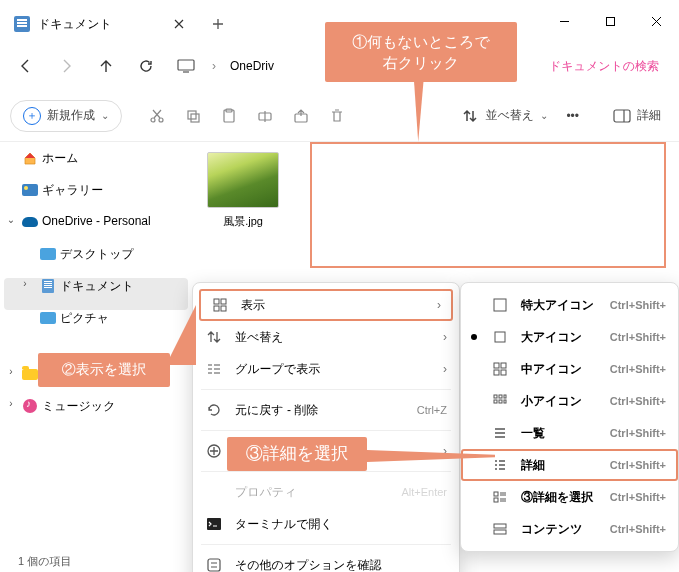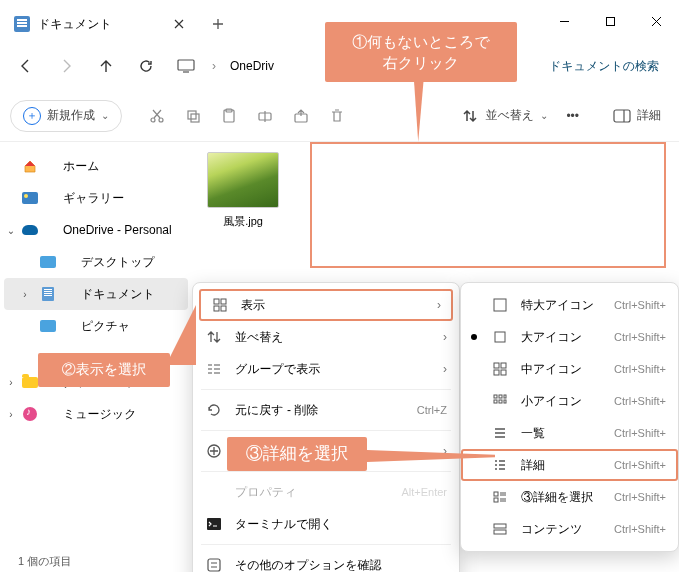--- a/index.html
+++ b/index.html
@@ -17,37 +17,37 @@
   .wbtn { width: 46px; display:flex; align-items:center; justify-content:center; color:#000; }
   .wbtn svg { width:11px; height:11px; }
 
   
   .navbar { height: 48px; display:flex; align-items:center; padding: 0 8px; gap: 4px; }
   .navbtn { width: 36px; height: 36px; display:flex; align-items:center; justify-content:center; color:#555; border-radius:4px; }
   .navbtn.disabled { color:#bbb; }
   .chevsep { color:#888; padding: 0 4px; }
   .crumb { padding: 4px 6px; font-size: 12px; }
   .navspacer { flex:1; }
-  .search { color:#0c4a6e; font-size:12px; padding-right:12px; }
+  .search { color:#ec4899; font-size:12px; padding-right:12px; }
 
   
   .toolbar { height: 52px; display:flex; align-items:center; padding: 0 10px; gap: 2px; border-bottom: 1px solid #eee; }
   .tbtn { height: 34px; display:flex; align-items:center; gap:6px; padding: 0 8px; color:#444; border-radius:4px; }
   .tbtn .chev { font-size:10px; color:#666; }
   .tsep { width: 14px; }
   .tflex { flex:1; }
   .tnew { border:1px solid #ddd; border-radius: 20px; padding: 4px 12px; height:32px; }
   .tnew .plus { width:18px; height:18px; border-radius:50%; border:1px solid #1a73e8; color:#1a73e8; display:flex; align-items:center; justify-content:center; font-size:11px; }
   .ticon { width:18px; height:18px; display:flex; align-items:center; justify-content:center; }
   .sort-icon-svg { stroke:#444; stroke-width:1.5; fill:none; }
 
   
   .body { display:flex; height: calc(572px - 42px - 48px - 52px - 22px); }
   .sidebar { width: 192px; padding: 8px 0; overflow:hidden; }
-  .sideitem { height: 32px; display:flex; align-items:center; gap:25px; padding: 0 8px 0 22px; font-size:12px; position:relative; }
+  .sideitem { height: 32px; display:flex; gap:4px; padding: 0 8px 0 22px; font-size:12px; position:relative; }
   .sideitem.selected { background:#eaeaea; border-radius:4px; margin: 0 4px; padding-left:18px; }
   .sideitem .exp { position:absolute; left:4px; width:14px; text-align:center; color:#555; font-size:10px; }
   .sideicon { width:16px; height:16px; display:flex; align-items:center; justify-content:center; }
   .sidegap { height: 12px; }
   .home-i { width:14px; height:14px; }
   .gallery-i { width:16px; height:12px; background:#3b82c4; border-radius:2px; position:relative; }
   .gallery-i::after { content:""; position:absolute; top:2px; left:2px; width:4px; height:4px; background:#ffe15a; border-radius:50%; }
   .cloud-i { width:16px; height:10px; background:#0a64a4; border-radius: 6px 6px 4px 4px; }
   .folder-i { width:16px; height:11px; background:#ffca28; border-radius:2px; position:relative; }
   .folder-i::before { content:""; position:absolute; top:-3px; left:0; width:7px; height:3px; background:#ffca28; border-radius:2px 2px 0 0; }
@@ -63,21 +63,21 @@
   .thumb { width: 78px; text-align:center; }
   .thumb .img { width:72px; height:56px; background: linear-gradient(160deg,#e8f0a8 0%,#b8d45a 30%,#5a8a2a 60%,#3a6a1a 100%); border:1px solid #ccc; border-radius:2px; margin:0 auto 6px; }
   .thumb .cap { font-size:11px; }
 
   
   .status { height:22px; display:flex; align-items:center; padding:0 10px; font-size:11px; color:#555;margin-left:8px; }
 
   
   .menu { position:absolute; background:#fff; border:1px solid #ddd; border-radius:8px; box-shadow: 0 6px 20px rgba(0,0,0,0.18); padding: 6px 0; font-size:12px; }
   .menu1 { left: 192px; top: 282px; width: 268px; }
-  .menu2 { left: 460px; top: 282px; width: 219px; }
+  .menu2 { left: 460px; top: 282px; width: 219px; font-weight: bold; }
   .mrow { height: 32px; display:flex; align-items:center; padding: 0 12px; gap: 12px; position:relative; }
   .mrow .micon { width:18px; height:18px; display:flex; align-items:center; justify-content:center; color:#555; }
   .mrow .mlabel { flex:1; }
   .mrow .marrow { color:#777; font-size:12px; }
   .mrow .mshort { color:#888; font-size:11px; }
   .msep { height:1px; background:#eee; margin:4px 8px; }
   .menu2 .mrow { padding-left: 30px; }
   .menu2 .bullet { position:absolute; left:10px; top:13px; width:6px; height:6px; border-radius:50%; background:#000; }
   .mrow.highlighted { outline:2px solid #e88b6a; outline-offset:-2px; border-radius:3px; }
   .menu1 .mrow.highlighted { margin: 0 6px; }

